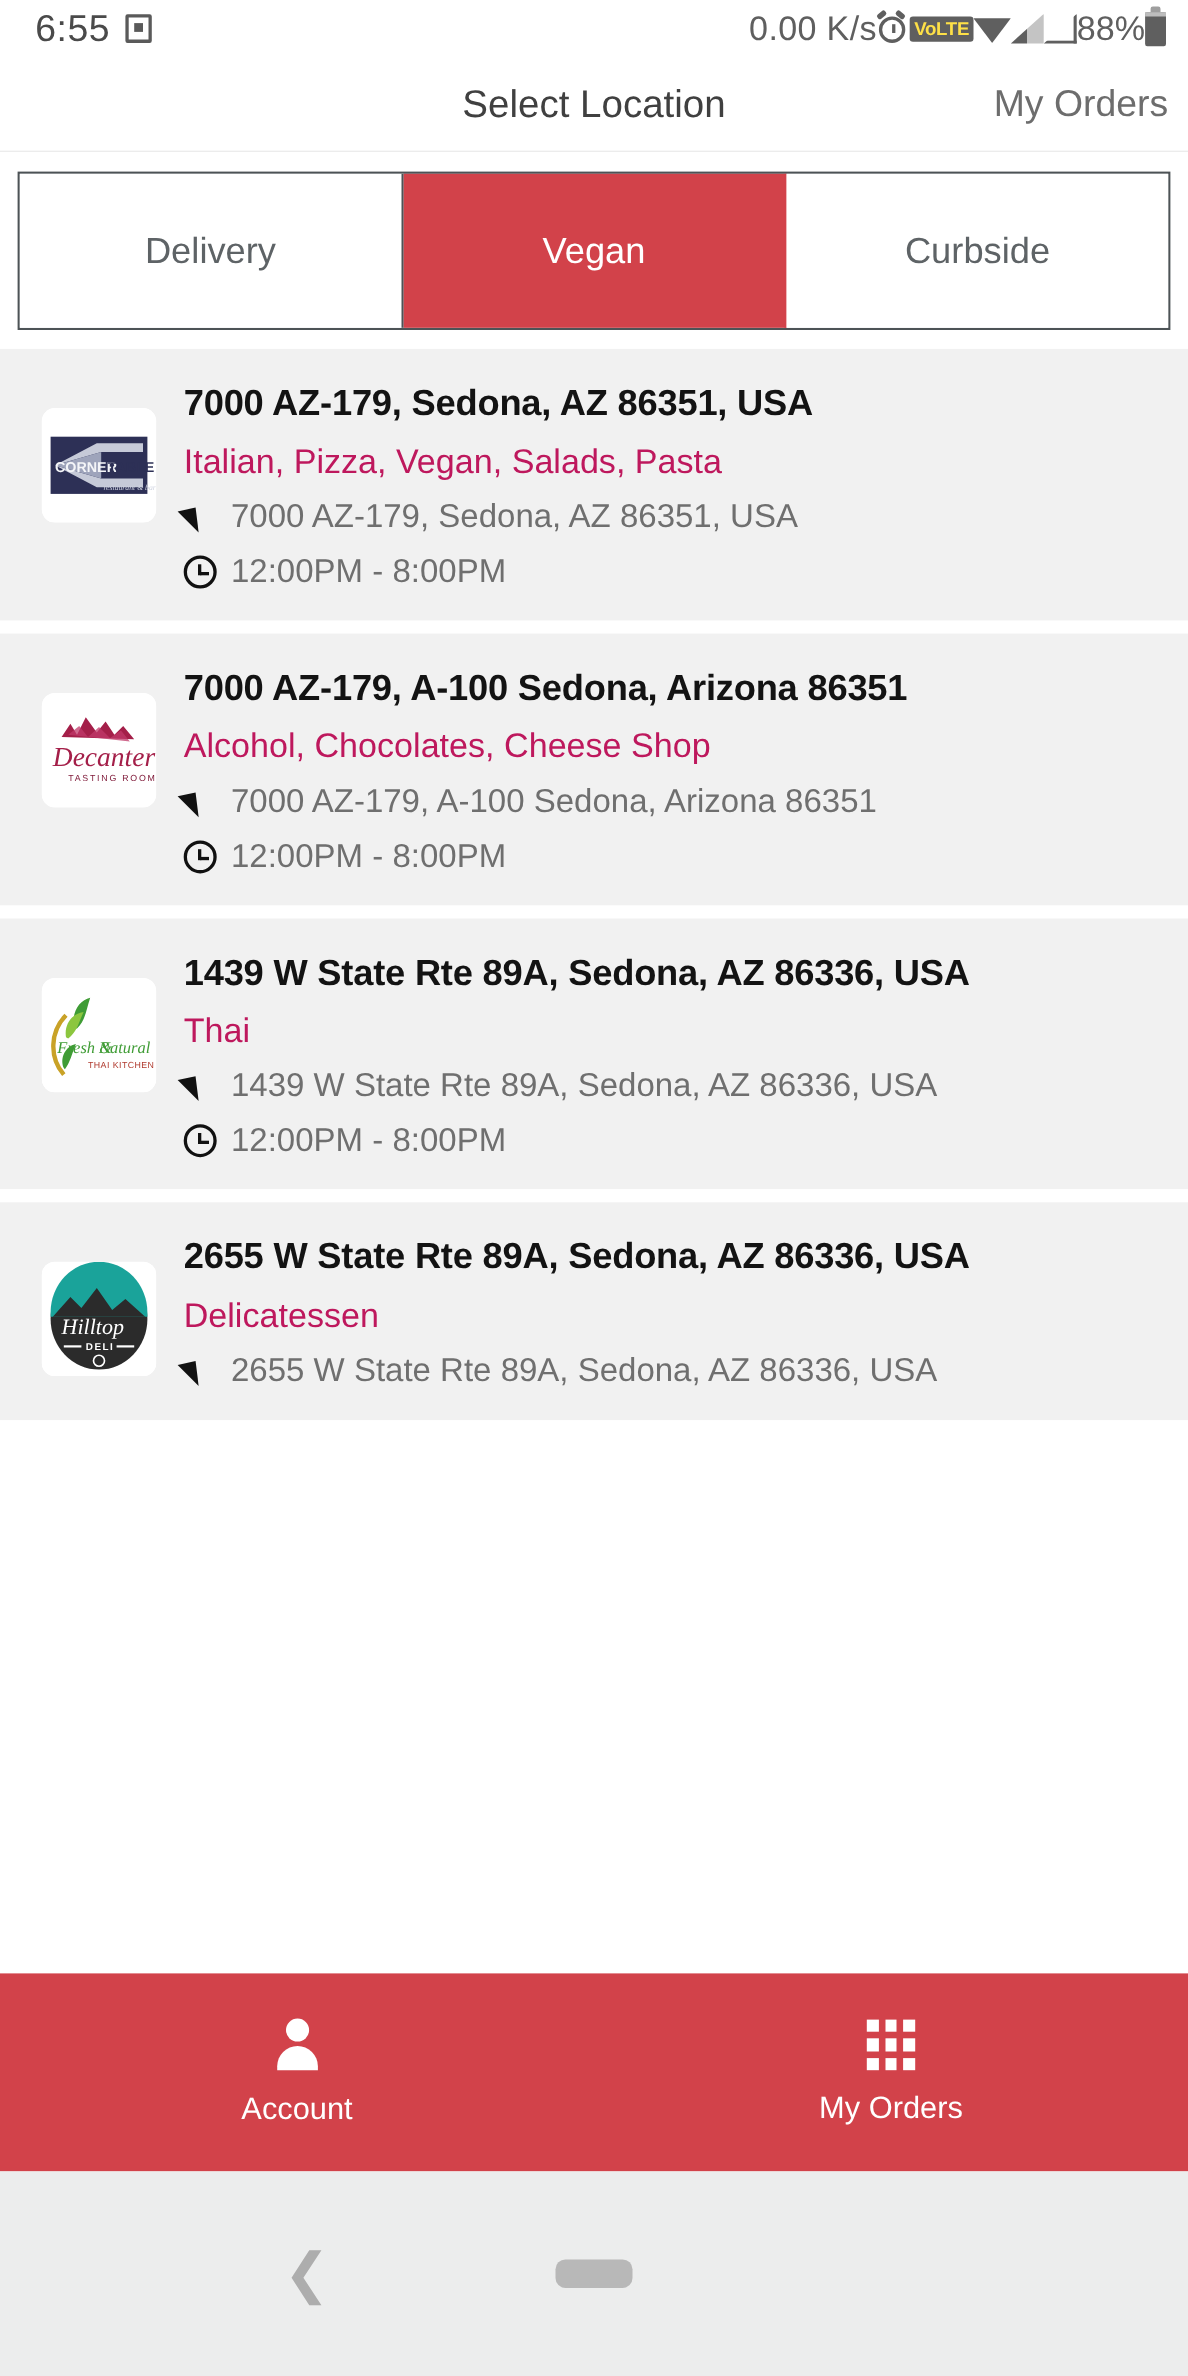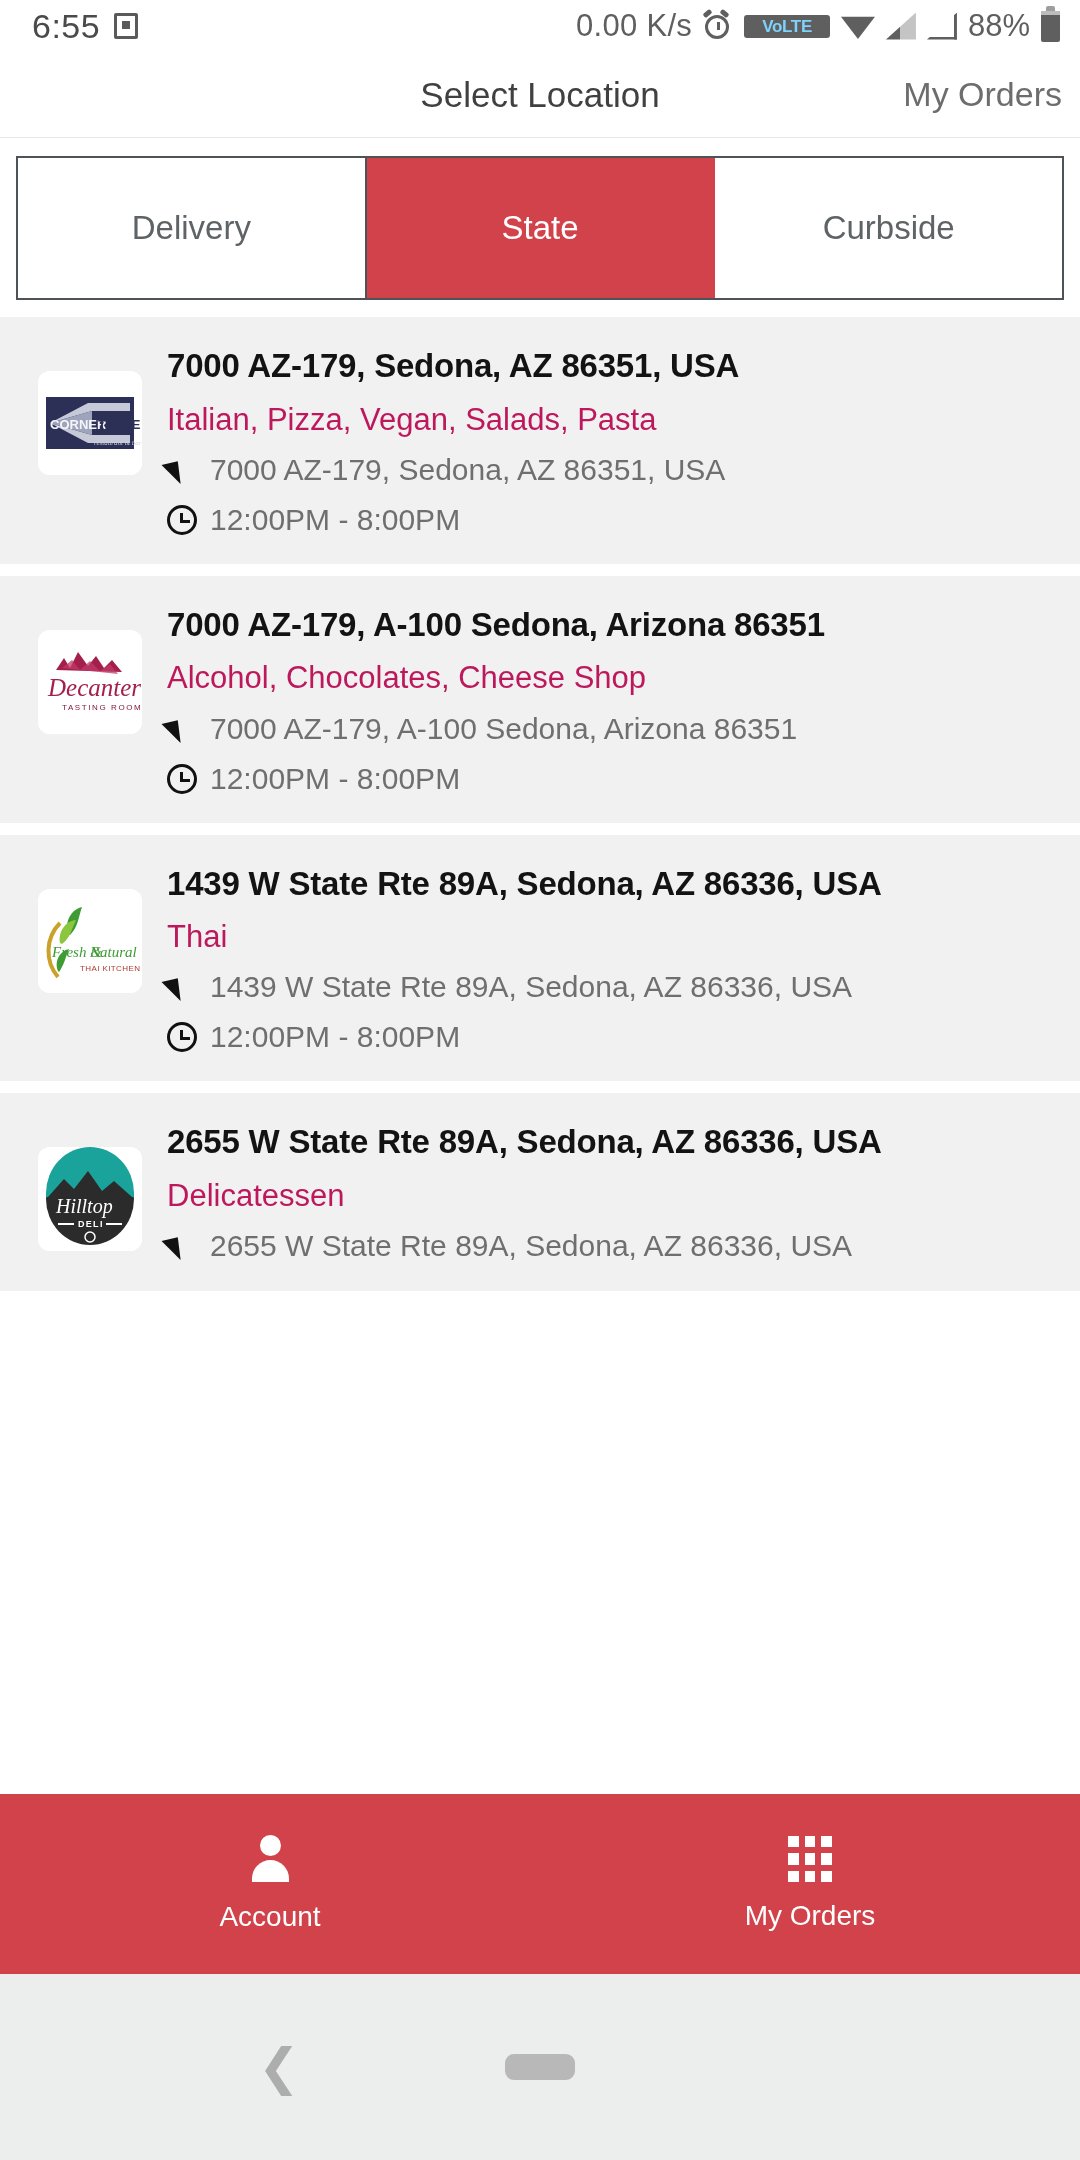--- a/index.html
+++ b/index.html
@@ -20,21 +20,21 @@
     background:#ffffff;
     color:#5a5a5a;
   }
   .sb-time {
     font-size:34px;
     color:#4a4a4a;
     letter-spacing:.5px;
     margin-left:12px;
   }
   .sb-left { display:flex; align-items:center; gap:14px; }
-  .sb-right { margin-left:auto; display:flex; align-items:center; gap:11px; }
+  .sb-right { margin-left:auto; display:flex; align-items:center; }
   .sb-net { font-size:31px; color:#5f5f5f; letter-spacing:.3px; }
   .sb-batt-pct { font-size:31px; color:#5f5f5f; }
 
   .ic-cal {
     width:24px; height:26px;
     border:3px solid #5a5a5a;
     border-radius:2px;
     position:relative;
   }
   .ic-cal::after {
@@ -54,23 +54,23 @@
     background:#5f5f5f;
   }
   .ic-alarm .b1,.ic-alarm .b2 {
     position:absolute; top:0; width:9px; height:5px;
     background:#5f5f5f; border-radius:2px;
   }
   .ic-alarm .b1 { left:0px; transform:rotate(-40deg); }
   .ic-alarm .b2 { right:4px; transform:rotate(40deg); }
 
   .ic-volte {
-    background:#5f5f5f; color:#7dd3fc;
+    background:#5f5f5f; color:#fde047;
     font-size:17px; font-weight:bold;
-    padding:3px 18px; border-radius:3px;
+    padding:3px 4px; border-radius:3px;
     letter-spacing:-.3px; line-height:1;
   }
 
   .ic-wifi {
     width:34px; height:26px;
     background:#5f5f5f;
     clip-path: polygon(0% 14%, 100% 14%, 50% 100%);
     position:relative;
   }
   .ic-wifi::before {
@@ -347,21 +347,21 @@
 </div>
 
 <div class="app-header">
   <div class="app-title">Select Location</div>
   <div class="header-action">My Orders</div>
 </div>
 
 <div class="tabs-wrap">
   <div class="tabs">
     <div class="tab">Delivery</div>
-    <div class="tab active">State</div>
+    <div class="tab active">Vegan</div>
     <div class="tab">Curbside</div>
   </div>
 </div>
 
 <div class="list">
 
   <div class="loc-card">
     <div class="thumb">
       <svg width="104" height="104" viewBox="0 0 104 104">
         <rect x="0" y="0" width="104" height="104" fill="#ffffff"></rect>

